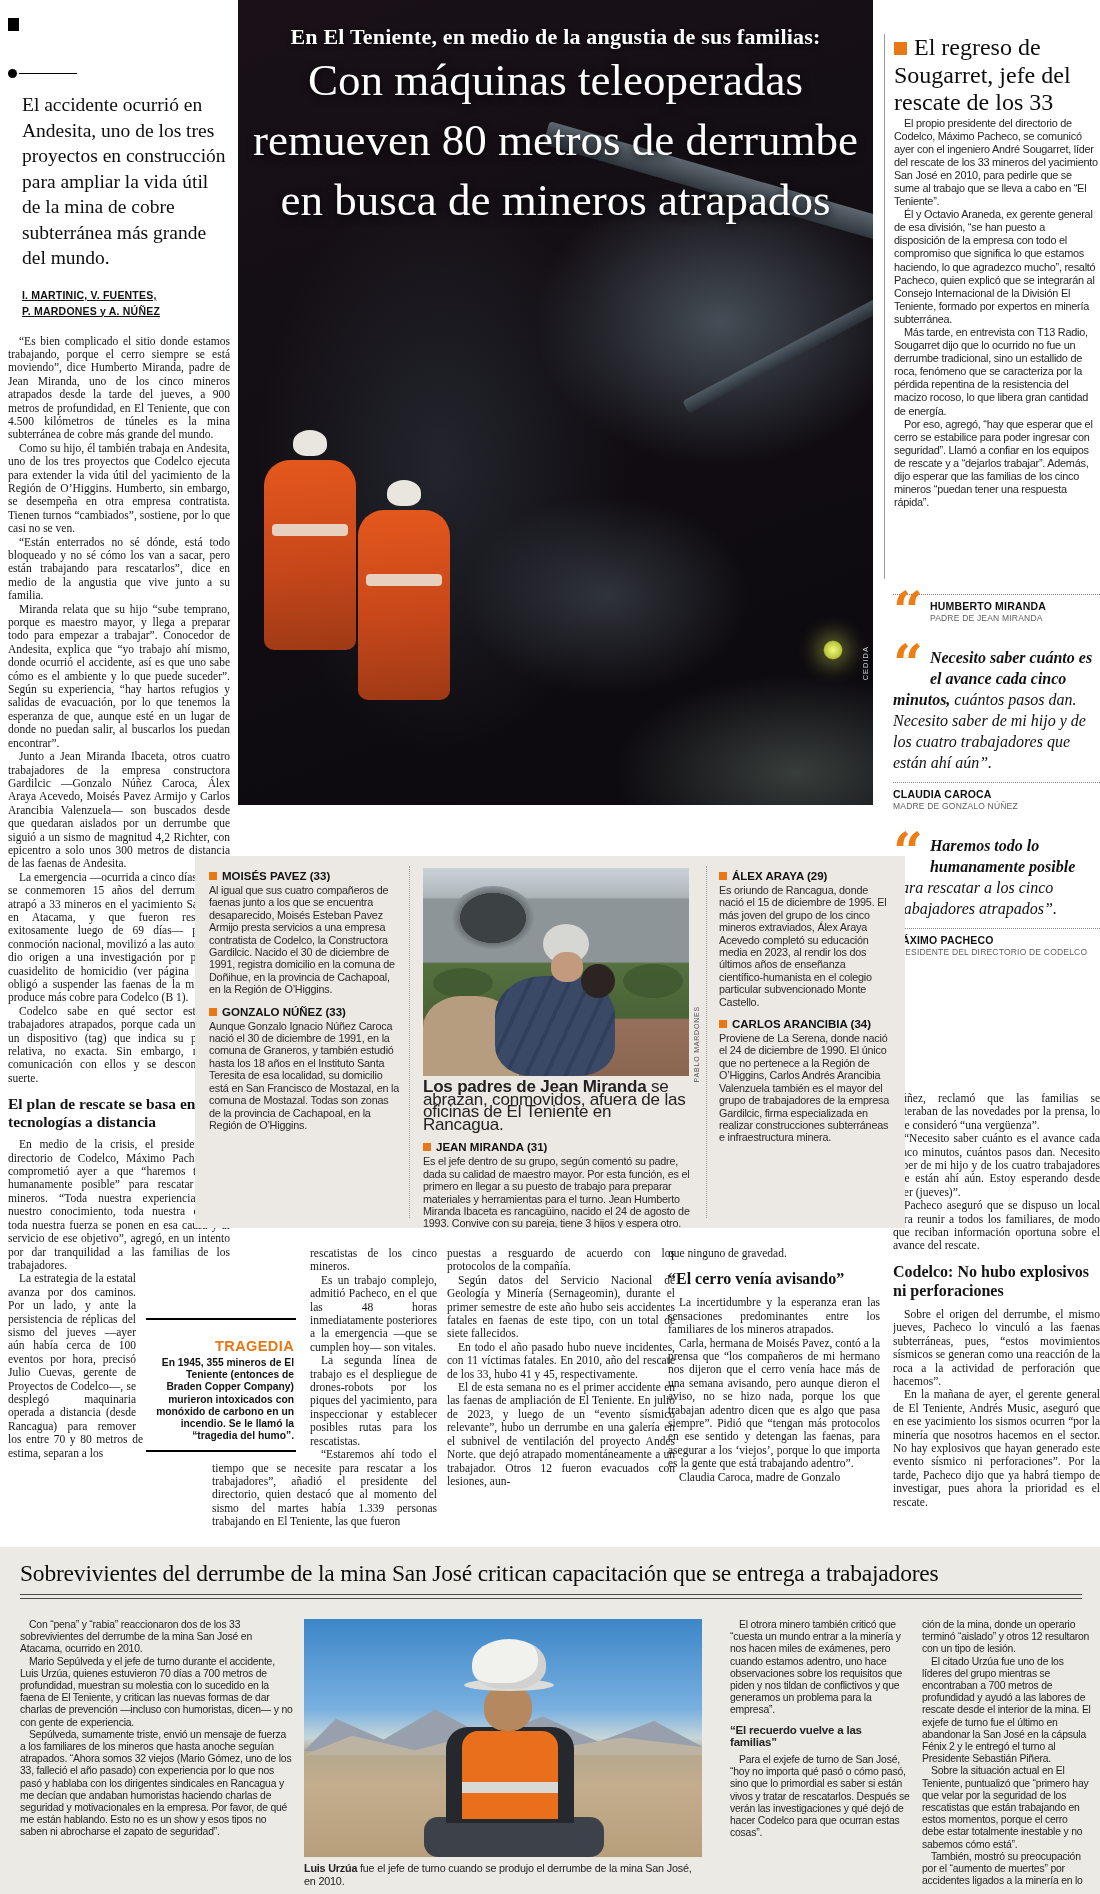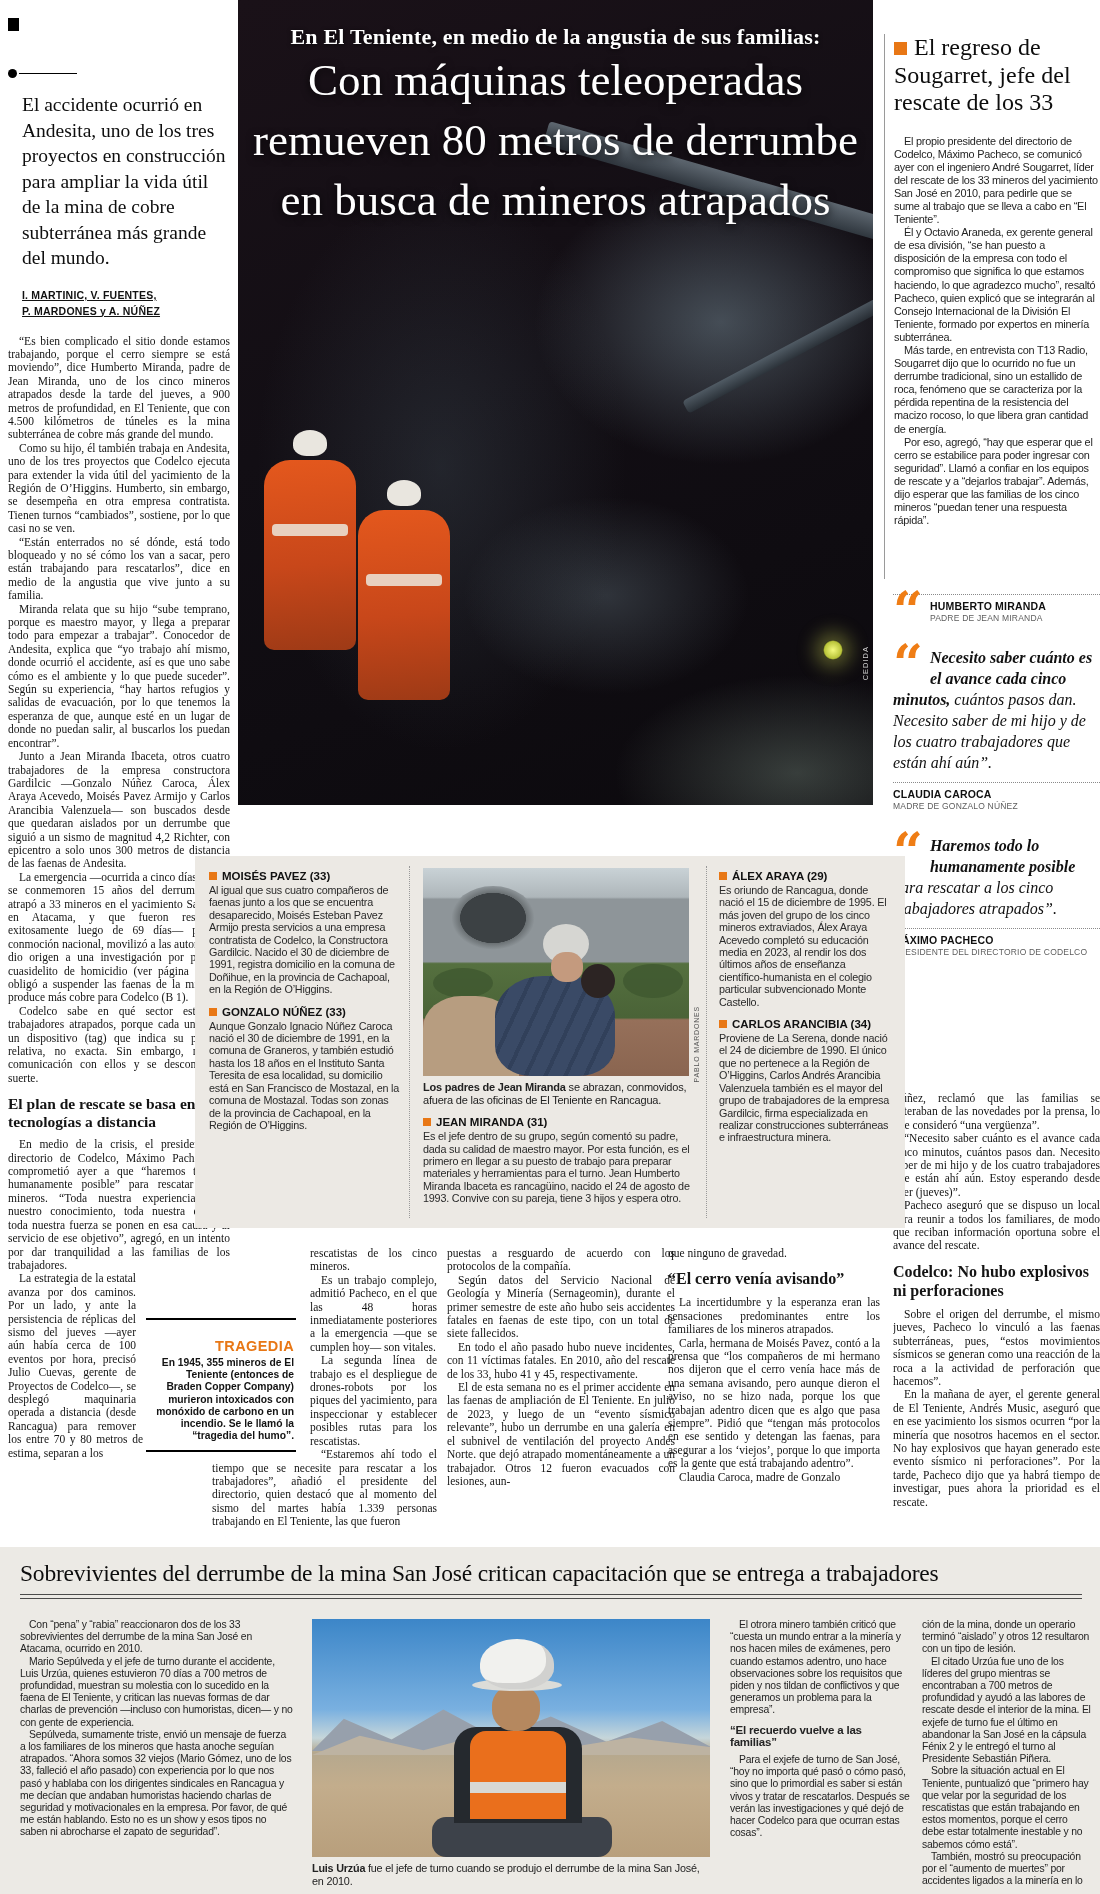--- a/index.html
+++ b/index.html
@@ -60,21 +60,21 @@
         font-size:7.5px;letter-spacing:1px;writing-mode:vertical-rl;transform:rotate(180deg);}
 
   
   #sidebar{position:absolute;left:884px;top:34px;width:214px;height:545px;overflow:hidden;
         border-left:1px solid #9a9a9a;padding-left:9px;}
   .sb-title{font-size:24px;line-height:27.5px;color:#0d0d0d;}
   .sq{display:inline-block;width:13px;height:13px;background:#e87715;margin-right:7px;}
   .sans-body{font-family:"Liberation Sans",sans-serif;font-size:10.9px;line-height:13.1px;
         letter-spacing:-.25px;color:#252525;text-align:left;}
   .sans-body p{margin:0;text-indent:10px;}
-  #sidebar .sans-body{margin-top:18px;}
+  #sidebar .sans-body{margin-top:0;}
 
   
   #quotes{position:absolute;left:893px;top:585px;width:207px;}
   .quote{margin-bottom:24px;}
   .qmark{float:left;font-family:"DejaVu Serif",serif;font-weight:bold;font-size:52px;line-height:34px;
         color:#ef7d15;margin-right:7px;}
   .qtext{font-size:16px;line-height:21px;font-style:italic;color:#111;}
   .qtext .qlead{font-weight:bold;}
   .qrule{border-top:1px dotted #8a8a8a;margin:9px 0 5px;}
   .qname{font-family:"Liberation Sans",sans-serif;font-weight:bold;font-size:10.5px;color:#101010;letter-spacing:.2px;}
@@ -100,21 +100,21 @@
   .arch{position:absolute;left:28px;top:18px;width:84px;height:64px;border-radius:50%;
       background:radial-gradient(#3c4144 55%,#6b7174 56%,#8e9599 70%);}
   .hedge-blob{position:absolute;background:#3f5730;border-radius:50%;opacity:.8;}
   .fig{position:absolute;border-radius:40% 40% 30% 30%;}
   .hair-gray{left:120px;top:56px;width:46px;height:40px;background:#d6d6d2;border-radius:50%;}
   .face-tan{left:128px;top:84px;width:32px;height:30px;background:#c49a7e;border-radius:45%;}
   .puffer{left:72px;top:108px;width:120px;height:100px;background:
       repeating-linear-gradient(115deg,#3a4a66 0 14px,#31405a 14px 18px);}
   .coat-fuzzy{left:0px;top:128px;width:96px;height:80px;background:#b79d80;filter:none;border-radius:40% 45% 0 0;}
   .hair-dark{left:158px;top:96px;width:34px;height:34px;background:#2c2423;border-radius:50%;}
-  .m-caption{margin-top:5px;font-family:"Liberation Sans",sans-serif;font-size:11px;line-height:12.6px;color:#222;letter-spacing:-.2px;}
+  .m-caption{margin-top:5px;font-family:"Liberation Sans",sans-serif;font-size:17px;line-height:12.6px;color:#222;letter-spacing:-.2px;}
   .m-caption b{font-weight:bold;}
   .m-credit{position:absolute;left:498px;top:150px;color:#555;font-family:"Liberation Sans",sans-serif;
       font-size:7px;letter-spacing:.8px;writing-mode:vertical-rl;transform:rotate(180deg);}
   .bio-col3{position:absolute;left:524px;top:4px;width:172px;}
 
   
   .midcol{position:absolute;top:1247px;height:300px;overflow:hidden;}
   #colA{left:212px;width:225px;}
   #colB{left:447px;width:228px;}
   #colC{left:668px;width:212px;}
@@ -126,21 +126,21 @@
       letter-spacing:-.2px;color:#0d0d0d;white-space:nowrap;overflow:hidden;}
   .dbl-rule{position:absolute;left:20px;top:47px;width:1062px;height:5px;
       border-top:1px solid #4c4c4c;border-bottom:1px solid #4c4c4c;}
   .bcol{position:absolute;top:72px;height:268px;overflow:hidden;
       font-family:"Liberation Sans",sans-serif;font-size:10.4px;line-height:12.2px;letter-spacing:-.2px;color:#242424;}
   .bcol p{margin:0;text-indent:9px;}
   #bcol1{left:20px;width:274px;}
   #bcol3{left:730px;width:180px;}
   #bcol4{left:922px;width:170px;}
   .b-subhead{font-weight:bold;font-size:11.5px;margin:7px 0 6px;letter-spacing:-.2px;}
-  #bphoto-wrap{position:absolute;left:312px;top:72px;width:396px;}
+  #bphoto-wrap{position:absolute;left:304px;top:72px;width:396px;}
   #urzua-photo{position:relative;width:398px;height:238px;overflow:hidden;background:
       linear-gradient(#3c86c8 0%,#79b0e0 38%,#c6d6da 50%,#b5a88e 56%,#c3ad8c 70%,#b89f7c 100%);}
   .mtn1{position:absolute;left:0;top:86px;width:398px;height:46px;background:#97a0ac;
       clip-path:polygon(0 100%,8% 30%,20% 75%,33% 10%,46% 70%,60% 25%,74% 80%,88% 35%,100% 90%,100% 100%);}
   .mtn2{position:absolute;left:0;top:104px;width:398px;height:32px;background:#bdb3a2;
       clip-path:polygon(0 100%,12% 40%,28% 85%,45% 30%,63% 80%,80% 45%,100% 75%,100% 100%);}
   .u-helmet{position:absolute;left:168px;top:20px;width:74px;height:50px;background:#f1f1ee;
       border-radius:50% 50% 42% 42%;box-shadow:inset -8px -6px 0 rgba(150,150,150,.35);}
   .u-brim{position:absolute;left:160px;top:60px;width:90px;height:12px;background:#dcdcd8;border-radius:50%;}
   .u-face{position:absolute;left:180px;top:66px;width:48px;height:46px;background:#b5885f;border-radius:45%;}

